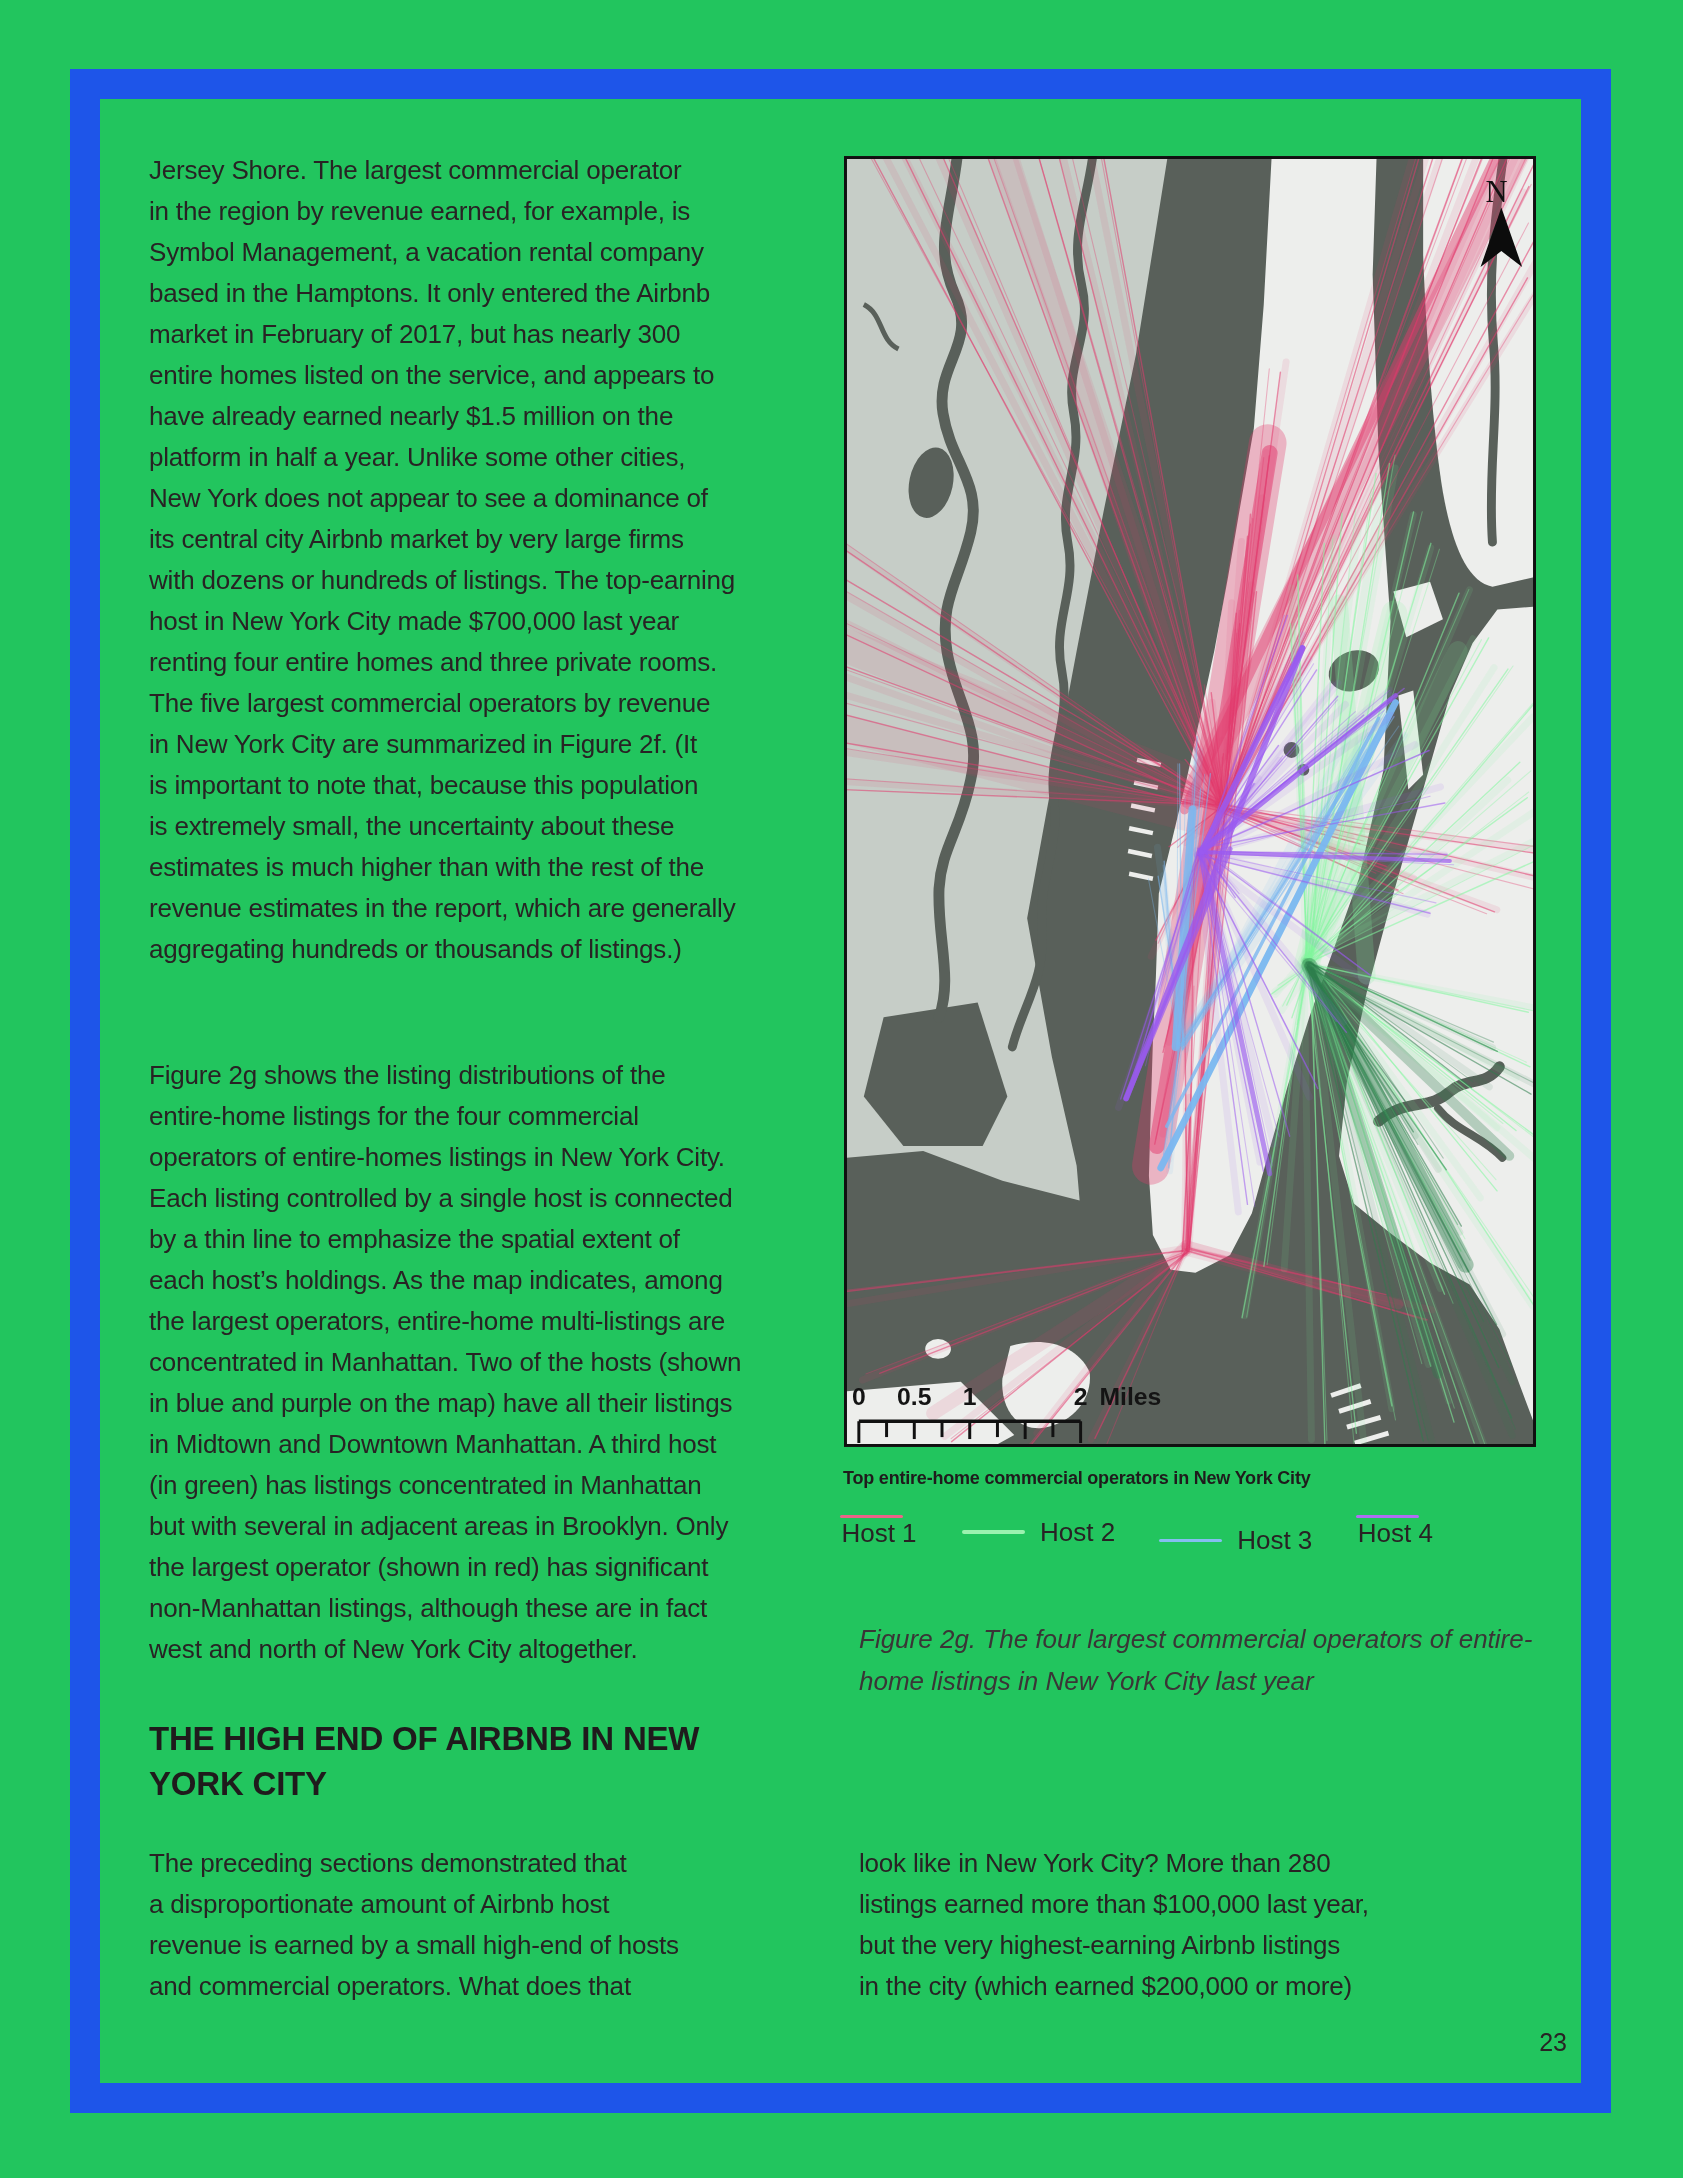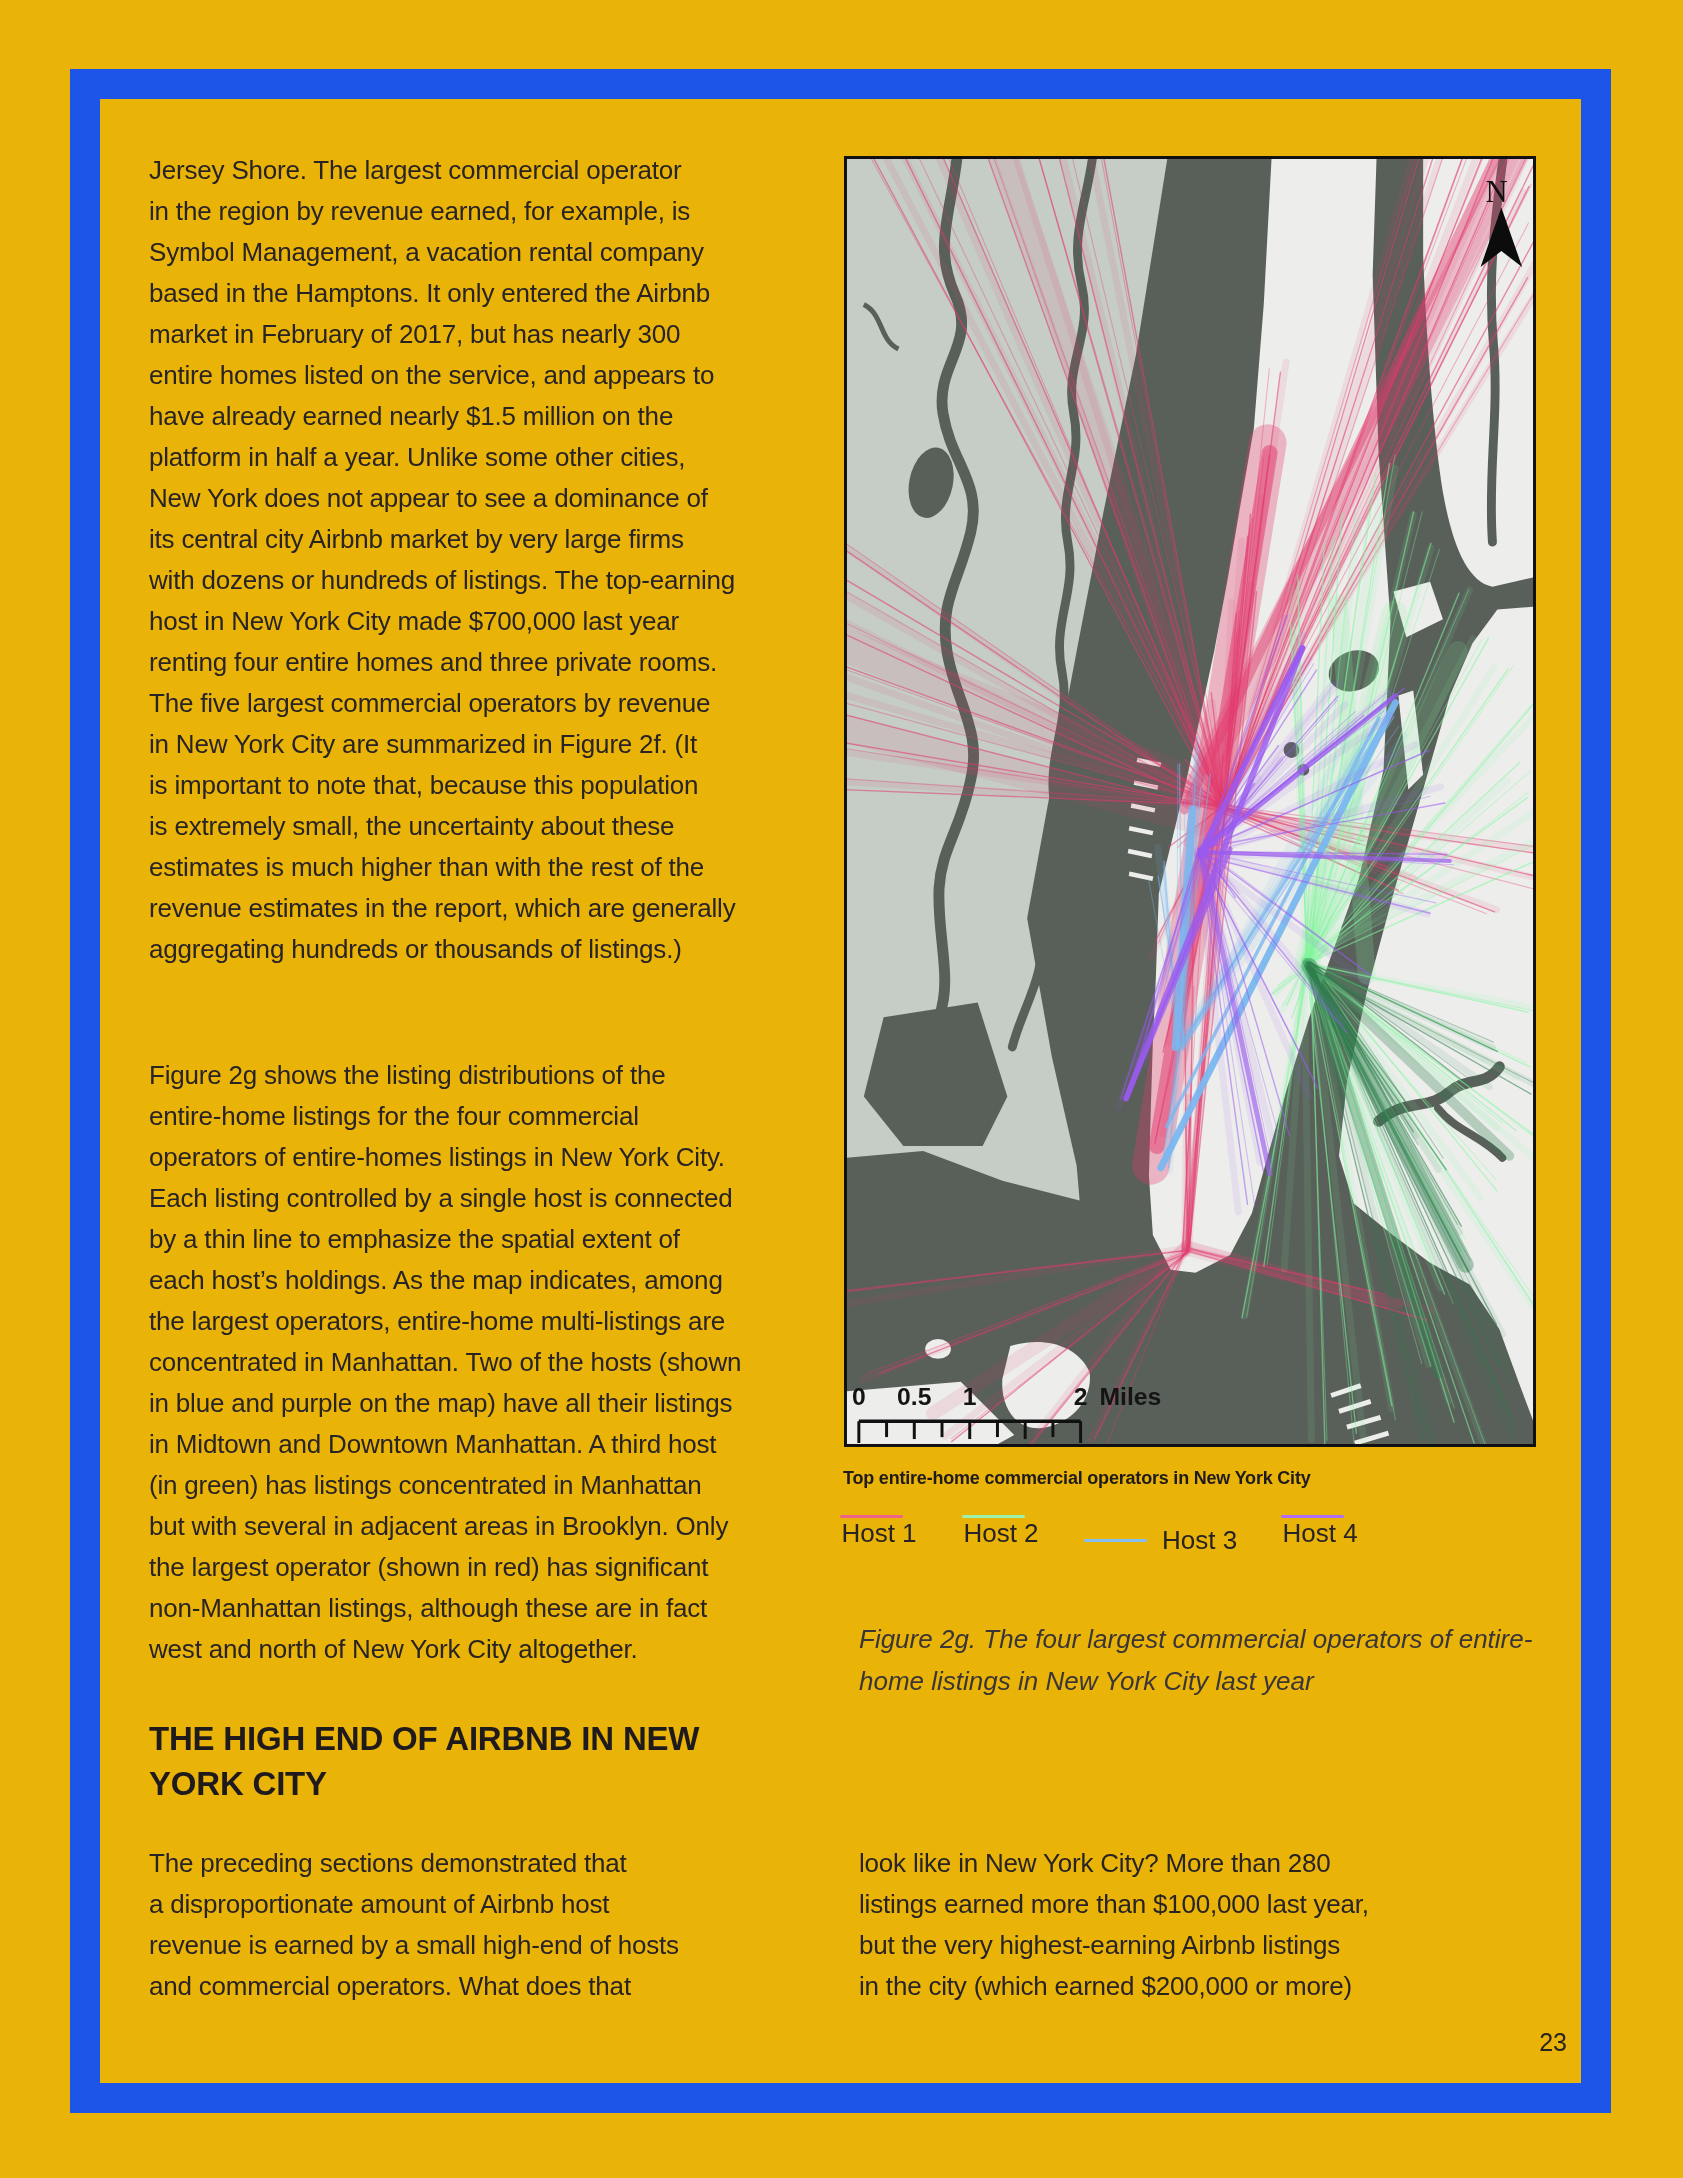--- a/index.html
+++ b/index.html
@@ -1,16 +1,16 @@
 <!DOCTYPE html>
 <html><head>
 <meta charset="utf-8">
 <style>
   html,body{margin:0;padding:0;background:#ffffff;}
-  #sheet{position:relative;width:1683px;height:2178px;background:#eab308;overflow:hidden;
+  #sheet{position:relative;width:1683px;height:2178px;background:#22c55e;overflow:hidden;
          font-family:"Liberation Sans",sans-serif;color:#282324;}
   #frame{position:absolute;left:70px;top:69px;width:1541px;height:2044px;
          box-sizing:border-box;border:30px solid #1e55e9;background:transparent;}
   .abs{position:absolute;}
   .body-text{font-size:26px;line-height:41px;white-space:pre;color:#282324;letter-spacing:-0.2px;}
   .para2{margin-top:85px;}
   .heading{font-size:33px;line-height:45px;font-weight:bold;letter-spacing:-0.2px;white-space:pre;color:#1f1b1c;}
   .caption{font-size:26px;line-height:42px;font-style:italic;white-space:pre;color:#3a3536;}
   .legend-title{font-size:18px;font-weight:bold;letter-spacing:-0.2px;color:#1f1b1c;}
   .legend-row{display:flex;align-items:center;}
@@ -596,21 +596,21 @@
   </div>
 
   <div class="abs legend-title" style="left:843px;top:1468px;width:693px;">Top entire-home commercial operators in New York City</div>
 
   <div class="abs legend-row" style="left:840px;top:1515px;width:713px;height:34px;" id="legend-row">
 
   <div class="legend-item" style="display: flex; flex-direction: column;">
       <div class="legend-swatch" style="background: rgb(237, 100, 136);"></div>
       <div class="legend-label">Host 1</div>
     </div>
-      <div class="legend-item" style="display: flex; flex-direction: column;">
+      <div class="legend-item" style="display: flex;">
       <div class="legend-swatch" style="background: rgb(155, 242, 175);"></div>
       <div class="legend-label">Host 2</div>
     </div>
       <div class="legend-item" style="display: flex; margin-top: 17px;">
       <div class="legend-swatch" style="background: rgb(133, 190, 240);"></div>
       <div class="legend-label">Host 3</div>
     </div>
       <div class="legend-item" style="display: flex; flex-direction: column;">
       <div class="legend-swatch" style="background: rgb(176, 110, 245);"></div>
       <div class="legend-label">Host 4</div>

